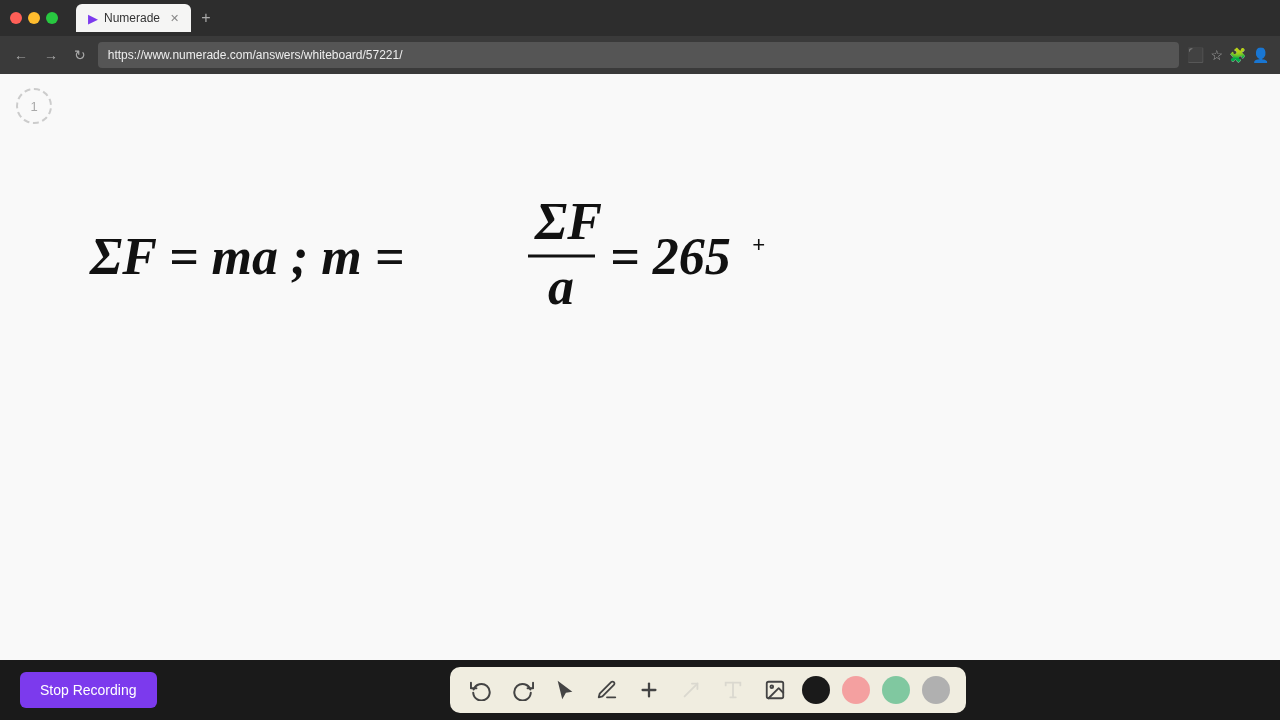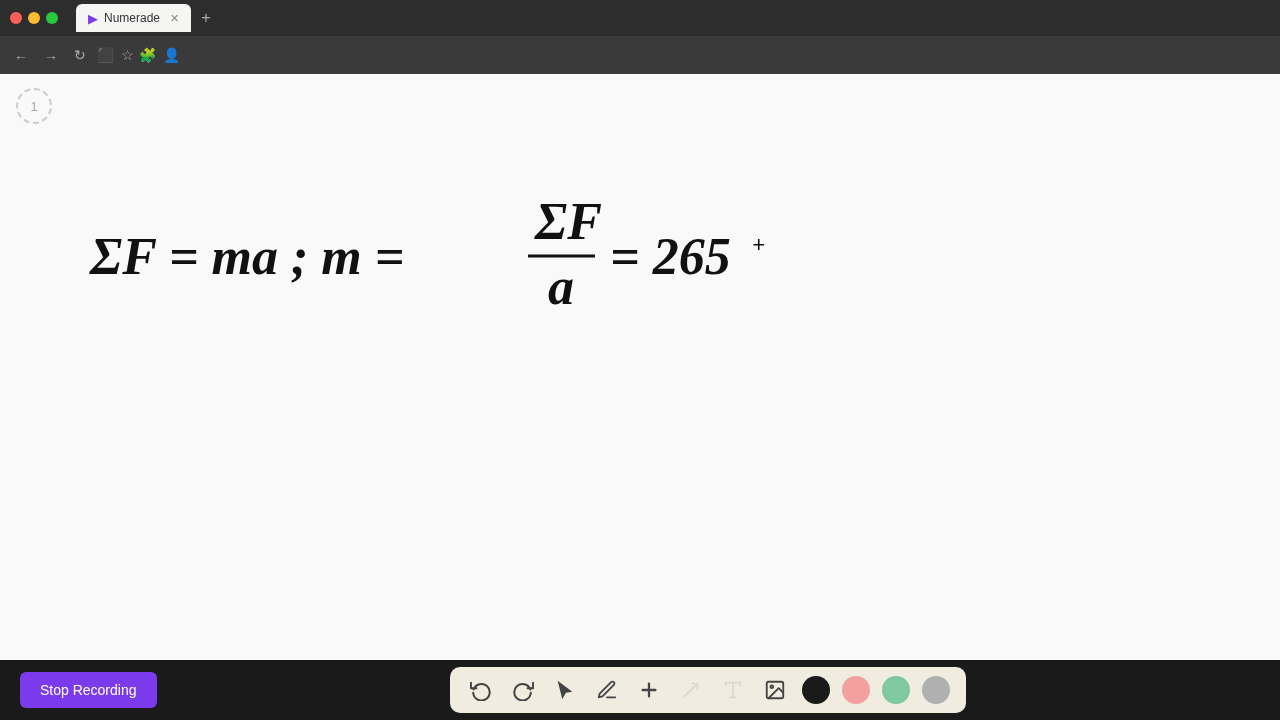--- a/index.html
+++ b/index.html
@@ -239,20 +239,23 @@
         <span class="tab-close">✕</span>
       </div>
       <div class="new-tab">+</div>
     </div>
   </div>
 
   <div class="nav-bar">
     <button class="nav-btn">←</button>
     <button class="nav-btn">→</button>
     <button class="nav-btn">↻</button>
+    <div class="address-bar">
+      <span>https://www.numerade.com/answers/whiteboard/57221/</span>
+    </div>
     <div class="nav-icons-right">
       <span>⬛</span>
       <span>☆</span>
       <span>🧩</span>
       <span>👤</span>
     </div>
   </div>
 
   <div class="whiteboard-container">
 

